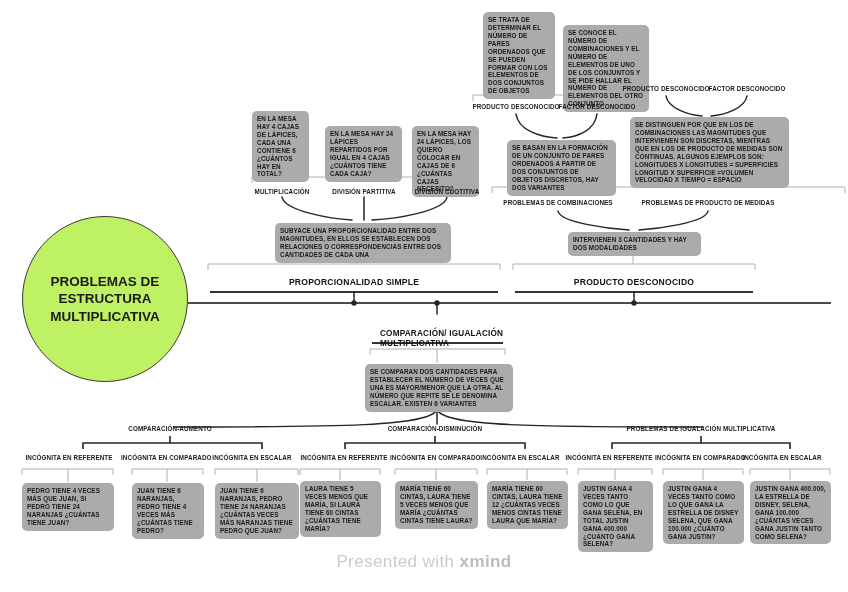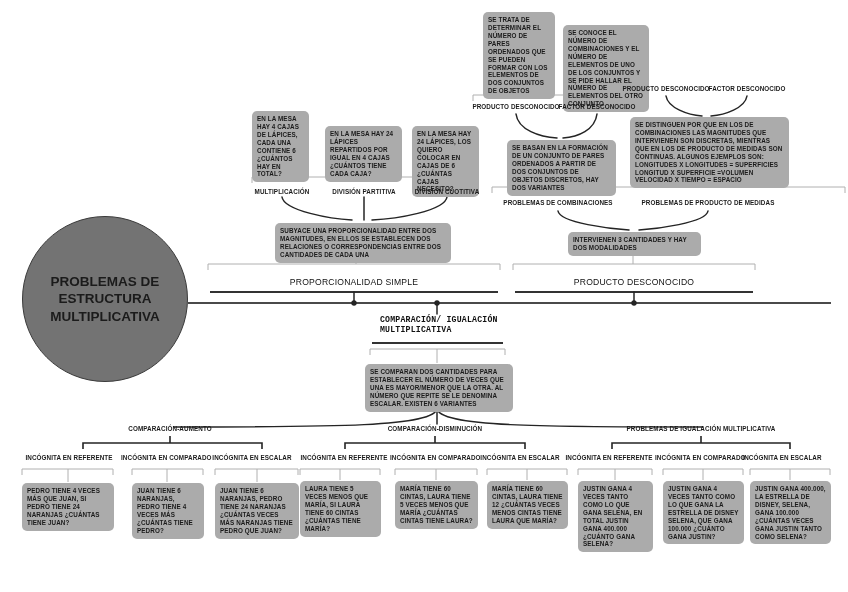--- a/index.html
+++ b/index.html
@@ -4,28 +4,28 @@
 <style>
   html,body{margin:0;padding:0;background:#fff;}
   #canvas{position:relative;width:848px;height:592px;background:#fff;overflow:hidden;
           font-family:"Liberation Sans",sans-serif;}
   #connectors{position:absolute;left:0;top:0;}
   .box{position:absolute;background:#ababab;border-radius:5px;padding:4px 5px;
        font-size:6.3px;line-height:1.26;color:#1a1a1a;font-weight:bold;
        box-sizing:border-box;letter-spacing:.1px;}
   .lbl{position:absolute;font-size:6.3px;font-weight:bold;color:#1a1a1a;
        text-align:center;white-space:nowrap;letter-spacing:.1px;}
-  .hlbl{position:absolute;font-size:8.6px;font-weight:normal;color:#111;
+  .hlbl{position:absolute;font-size:8.6px;font-weight:bold;color:#111;
         text-align:center;white-space:nowrap;letter-spacing:.2px;}
   .circle{position:absolute;left:22px;top:216px;width:166px;height:166px;border-radius:50%;
-          background:#737373;border:1.6px solid #3a3a3a;display:flex;align-items:center;
+          background:#bef264;border:1.6px solid #3a3a3a;display:flex;align-items:center;
           justify-content:center;text-align:center;box-sizing:border-box;}
   .circle span{font-size:13.5px;font-weight:bold;color:#1b1b1b;line-height:1.3;padding:0 18px;}
-  .complbl{position:absolute;left:380px;top:315px;width:128px;font-size:8.2px;
-           font-weight:bold;color:#111;line-height:1.25;letter-spacing:.2px;font-family:Liberation Mono, monospace;}
+  .complbl{position:absolute;left:380px;top:329px;width:128px;font-size:8.2px;
+           font-weight:bold;color:#111;line-height:1.25;letter-spacing:.2px;}
   .footer{position:absolute;left:0;right:0;top:552px;text-align:center;font-size:17px;
           color:#cbcbcb;letter-spacing:.4px;}
   .footer b{color:#bdbdbd;}
 </style>
 </head>
 <body>
 
 <div id="canvas">
 
   <svg id="connectors" width="848" height="592" viewBox="0 0 848 592">
@@ -145,14 +145,15 @@
   <div class="box" style="left:22px;top:483px;width:92px;min-height:40px;">PEDRO TIENE 4 VECES MÁS QUE JUAN, SI PEDRO TIENE 24 NARANJAS ¿CUÁNTAS TIENE JUAN?</div>
   <div class="box" style="left:132px;top:483px;width:72px;min-height:45px;">JUAN TIENE 6 NARANJAS, PEDRO TIENE 4 VECES MÁS ¿CUÁNTAS TIENE PEDRO?</div>
   <div class="box" style="left:215px;top:483px;width:84px;min-height:42px;">JUAN TIENE 6 NARANJAS, PEDRO TIENE 24 NARANJAS ¿CUÁNTAS VECES MÁS NARANJAS TIENE PEDRO QUE JUAN?</div>
   <div class="box" style="left:300px;top:481px;width:81px;min-height:44px;">LAURA TIENE 5 VECES MENOS QUE MARÍA, SI LAURA TIENE 60 CINTAS ¿CUÁNTAS TIENE MARÍA?</div>
   <div class="box" style="left:395px;top:481px;width:83px;min-height:44px;">MARÍA TIENE 60 CINTAS, LAURA TIENE 5 VECES MENOS QUE MARÍA ¿CUÁNTAS CINTAS TIENE LAURA?</div>
   <div class="box" style="left:487px;top:481px;width:81px;min-height:44px;">MARÍA TIENE 60 CINTAS, LAURA TIENE 12 ¿CUÁNTAS VECES MENOS CINTAS TIENE LAURA QUE MARÍA?</div>
   <div class="box" style="left:578px;top:481px;width:75px;min-height:50px;">JUSTIN GANA 4 VECES TANTO COMO LO QUE GANA SELENA, EN TOTAL JUSTIN GANA 400.000 ¿CUÁNTO GANA SELENA?</div>
   <div class="box" style="left:663px;top:481px;width:81px;min-height:50px;">JUSTIN GANA 4 VECES TANTO COMO LO QUE GANA LA ESTRELLA DE DISNEY SELENA, QUE GANA 100.000 ¿CUÁNTO GANA JUSTIN?</div>
   <div class="box" style="left:750px;top:481px;width:81px;min-height:46px;">JUSTIN GANA 400.000, LA ESTRELLA DE DISNEY, SELENA, GANA 100.000 ¿CUÁNTAS VECES GANA JUSTIN TANTO COMO SELENA?</div>
 
+  <div class="footer"><span>Presented with </span><b>xmind</b></div>
 
 </div>
 
 </body></html>

